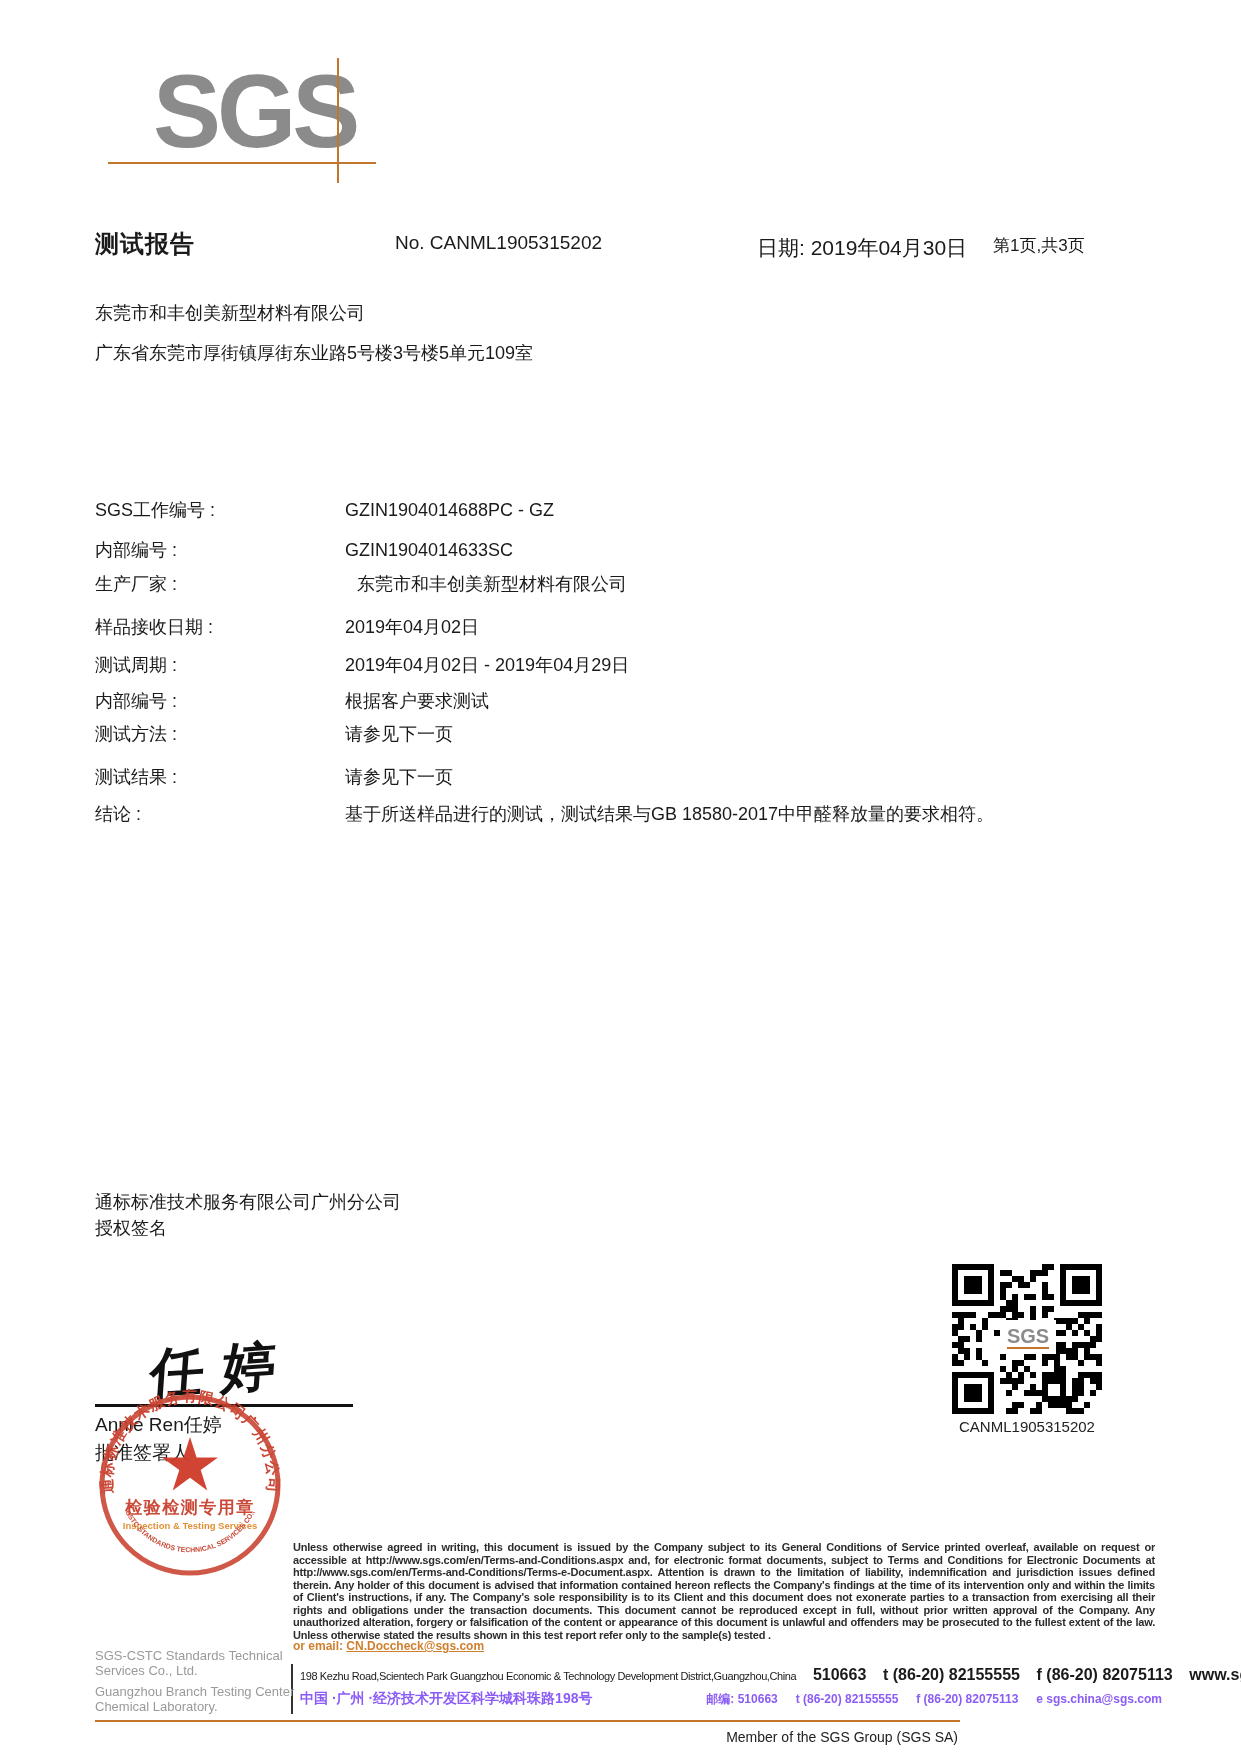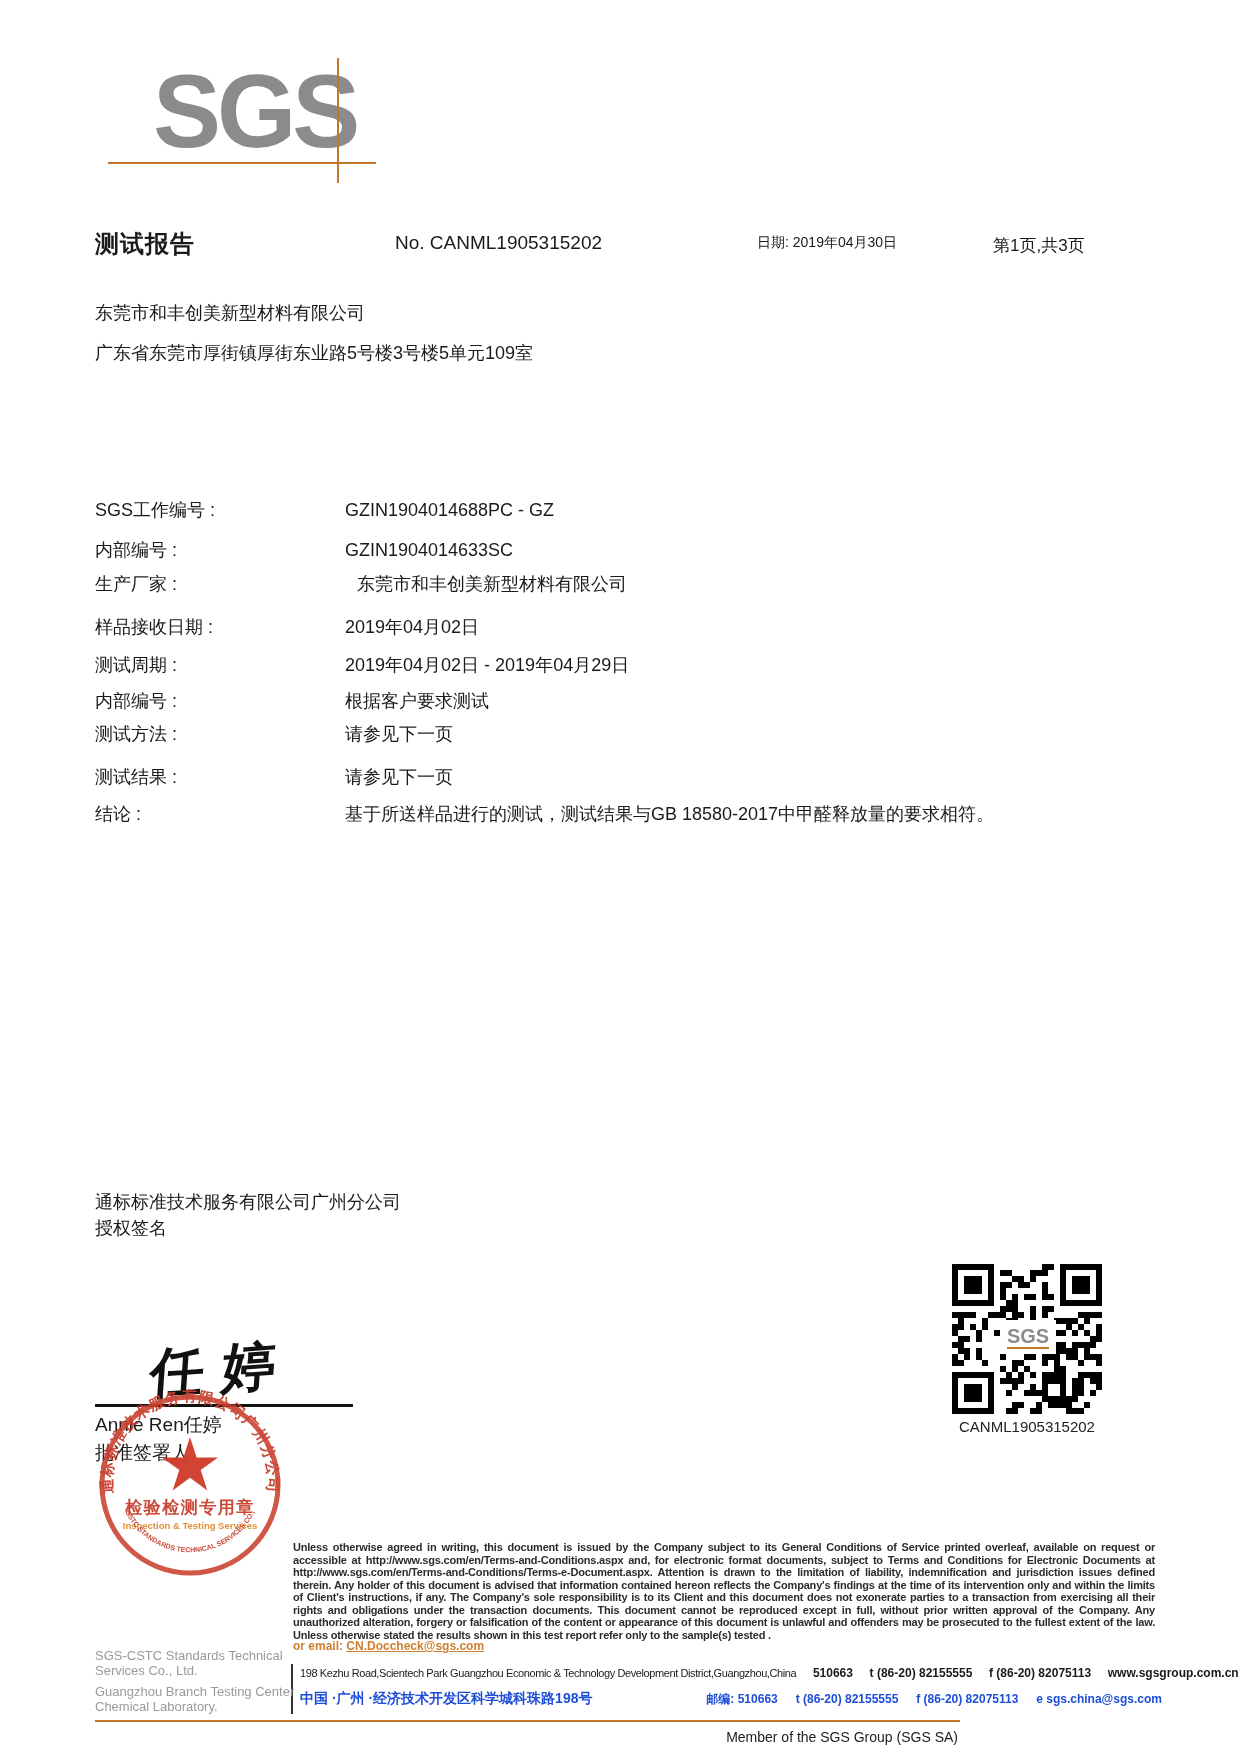--- a/index.html
+++ b/index.html
@@ -12,21 +12,21 @@
   .sgs-logo{left:95px;top:50px;width:300px;height:140px;}
   .sgs-logo .glyph{
     position:absolute;left:58px;top:10px;font-size:102px;font-weight:bold;color:#8b8b8b;
     letter-spacing:-4px;line-height:1;font-family:"Liberation Sans",sans-serif;transform:scaleY(1.02);
   }
   .logo-vline{position:absolute;left:242px;top:8px;width:2px;height:125px;background:#c1762c;}
   .logo-hline{position:absolute;left:13px;top:112px;width:268px;height:2px;background:#c1762c;}
   
   .report-title{left:95px;top:228px;font-size:24px;font-weight:bold;letter-spacing:1px;}
   .report-no{left:395px;top:232px;font-size:19px;}
-  .report-date{left:757px;top:234px;font-size:14px;}
+  .report-date{left:757px;top:234px;font-size:21px;}
   .report-page{left:993px;top:234px;font-size:17px;}
   
   .applicant-name{left:95px;top:301px;font-size:18px;}
   .applicant-address{left:95px;top:341px;font-size:18px;}
   .sample-statement{left:95px;top:458px;font-size:18px;}
   
   .frow{position:absolute;left:95px;width:1060px;font-size:18px;line-height:1.45;}
   .frow .lab{position:absolute;left:0;top:0;width:240px;}
   .frow .val{position:absolute;left:250px;top:0;width:660px;}
   
@@ -49,22 +49,22 @@
   .stamp{left:90px;top:1385px;width:200px;height:200px;z-index:2;opacity:.95;}
   .co-line1{left:95px;top:1648px;font-size:13px;color:#9a9a9a;z-index:1;width:200px;}
   .co-line2{left:95px;top:1684px;font-size:13px;color:#9a9a9a;z-index:1;width:200px;}
   
   .legal{left:293px;top:1541px;width:862px;font-size:11px;line-height:1.14;font-weight:600;
     color:#2c2c2c;text-align:justify;letter-spacing:-0.2px;}
   .attention{left:293px;top:1639px;width:862px;font-size:12px;line-height:1.2;font-weight:bold;color:#cf7f2e;}
   .attention .email{text-decoration:underline;text-align:right;}
   .addr-divider{left:291px;top:1664px;width:2px;height:50px;background:#333;}
   .addr1{left:300px;top:1666px;width:855px;font-size:11px;letter-spacing:-0.4px;color:#1a1a1a;white-space:nowrap;}
-  .addr1 b{font-size:12px;letter-spacing:0;margin-top:40px;}
-  .addr2{left:300px;top:1690px;width:855px;font-size:14px;font-weight:bold;color:#1d4ed8;white-space:nowrap;}
+  .addr1 b{font-size:16px;letter-spacing:0;margin-top:40px;}
+  .addr2{left:300px;top:1690px;width:855px;font-size:14px;font-weight:bold;color:#8b5cf6;white-space:nowrap;}
   .addr2 .latin{font-weight:bold;font-size:12px;}
   .footer-rule{left:95px;top:1720px;width:865px;height:2px;background:#c1762c;}
   .member{left:690px;top:1729px;width:268px;font-size:14px;color:#222;text-align:right;}
   .sp{display:inline-block;width:14px;}
 </style>
 </head>
 <body>
 
 <div class="page">
 

